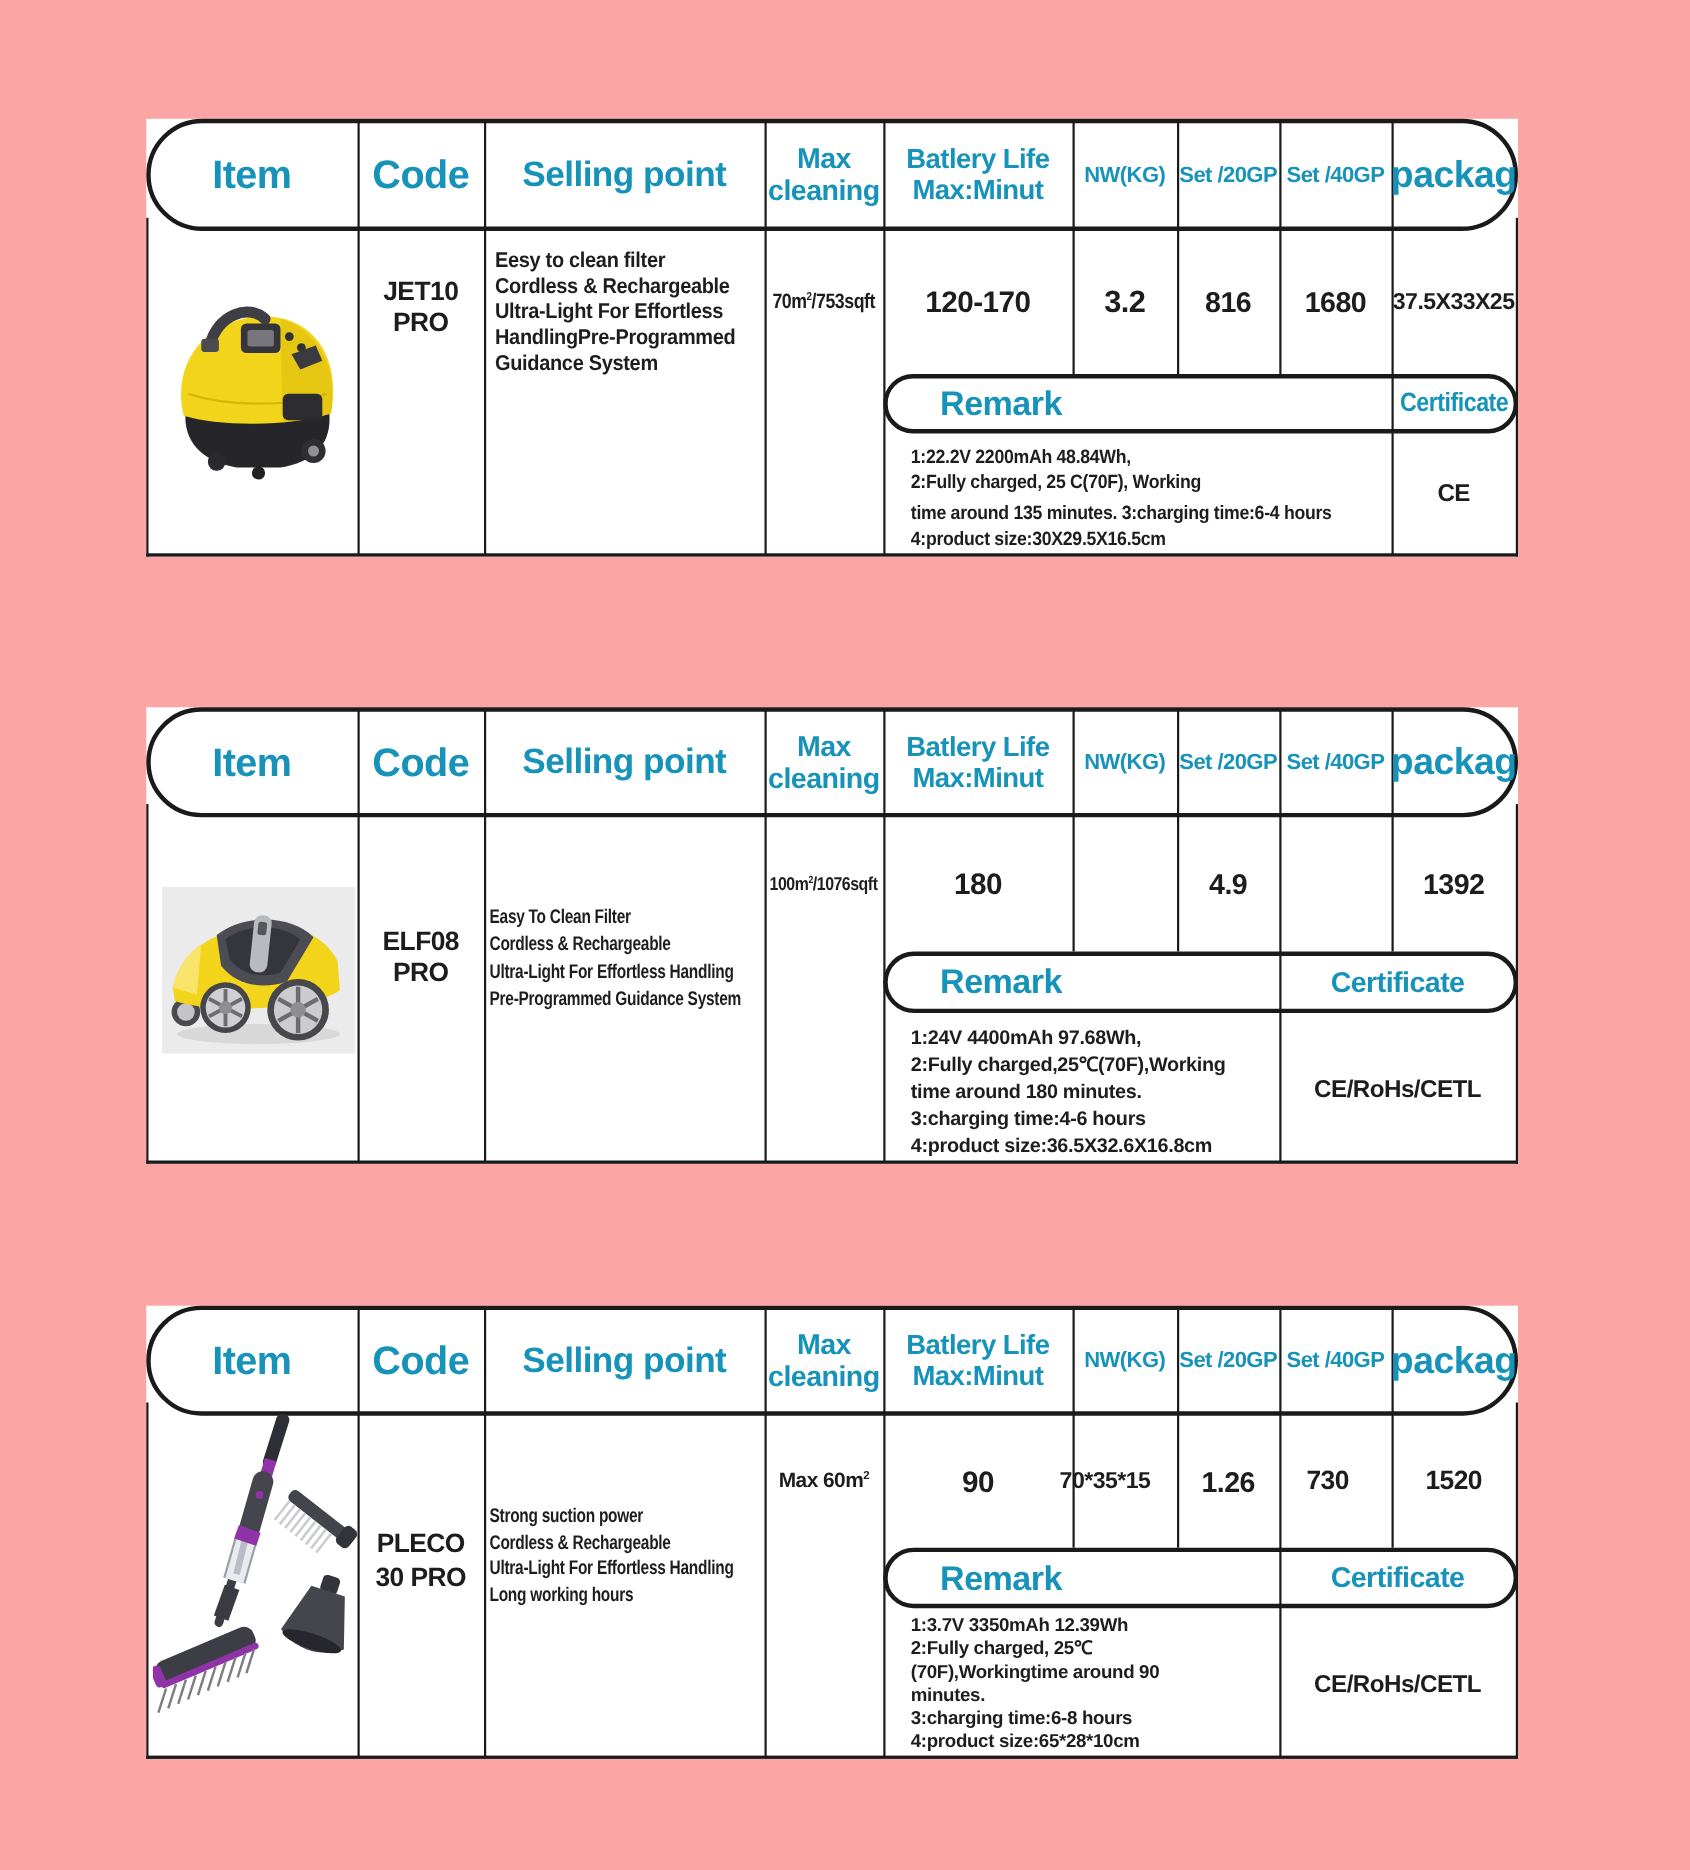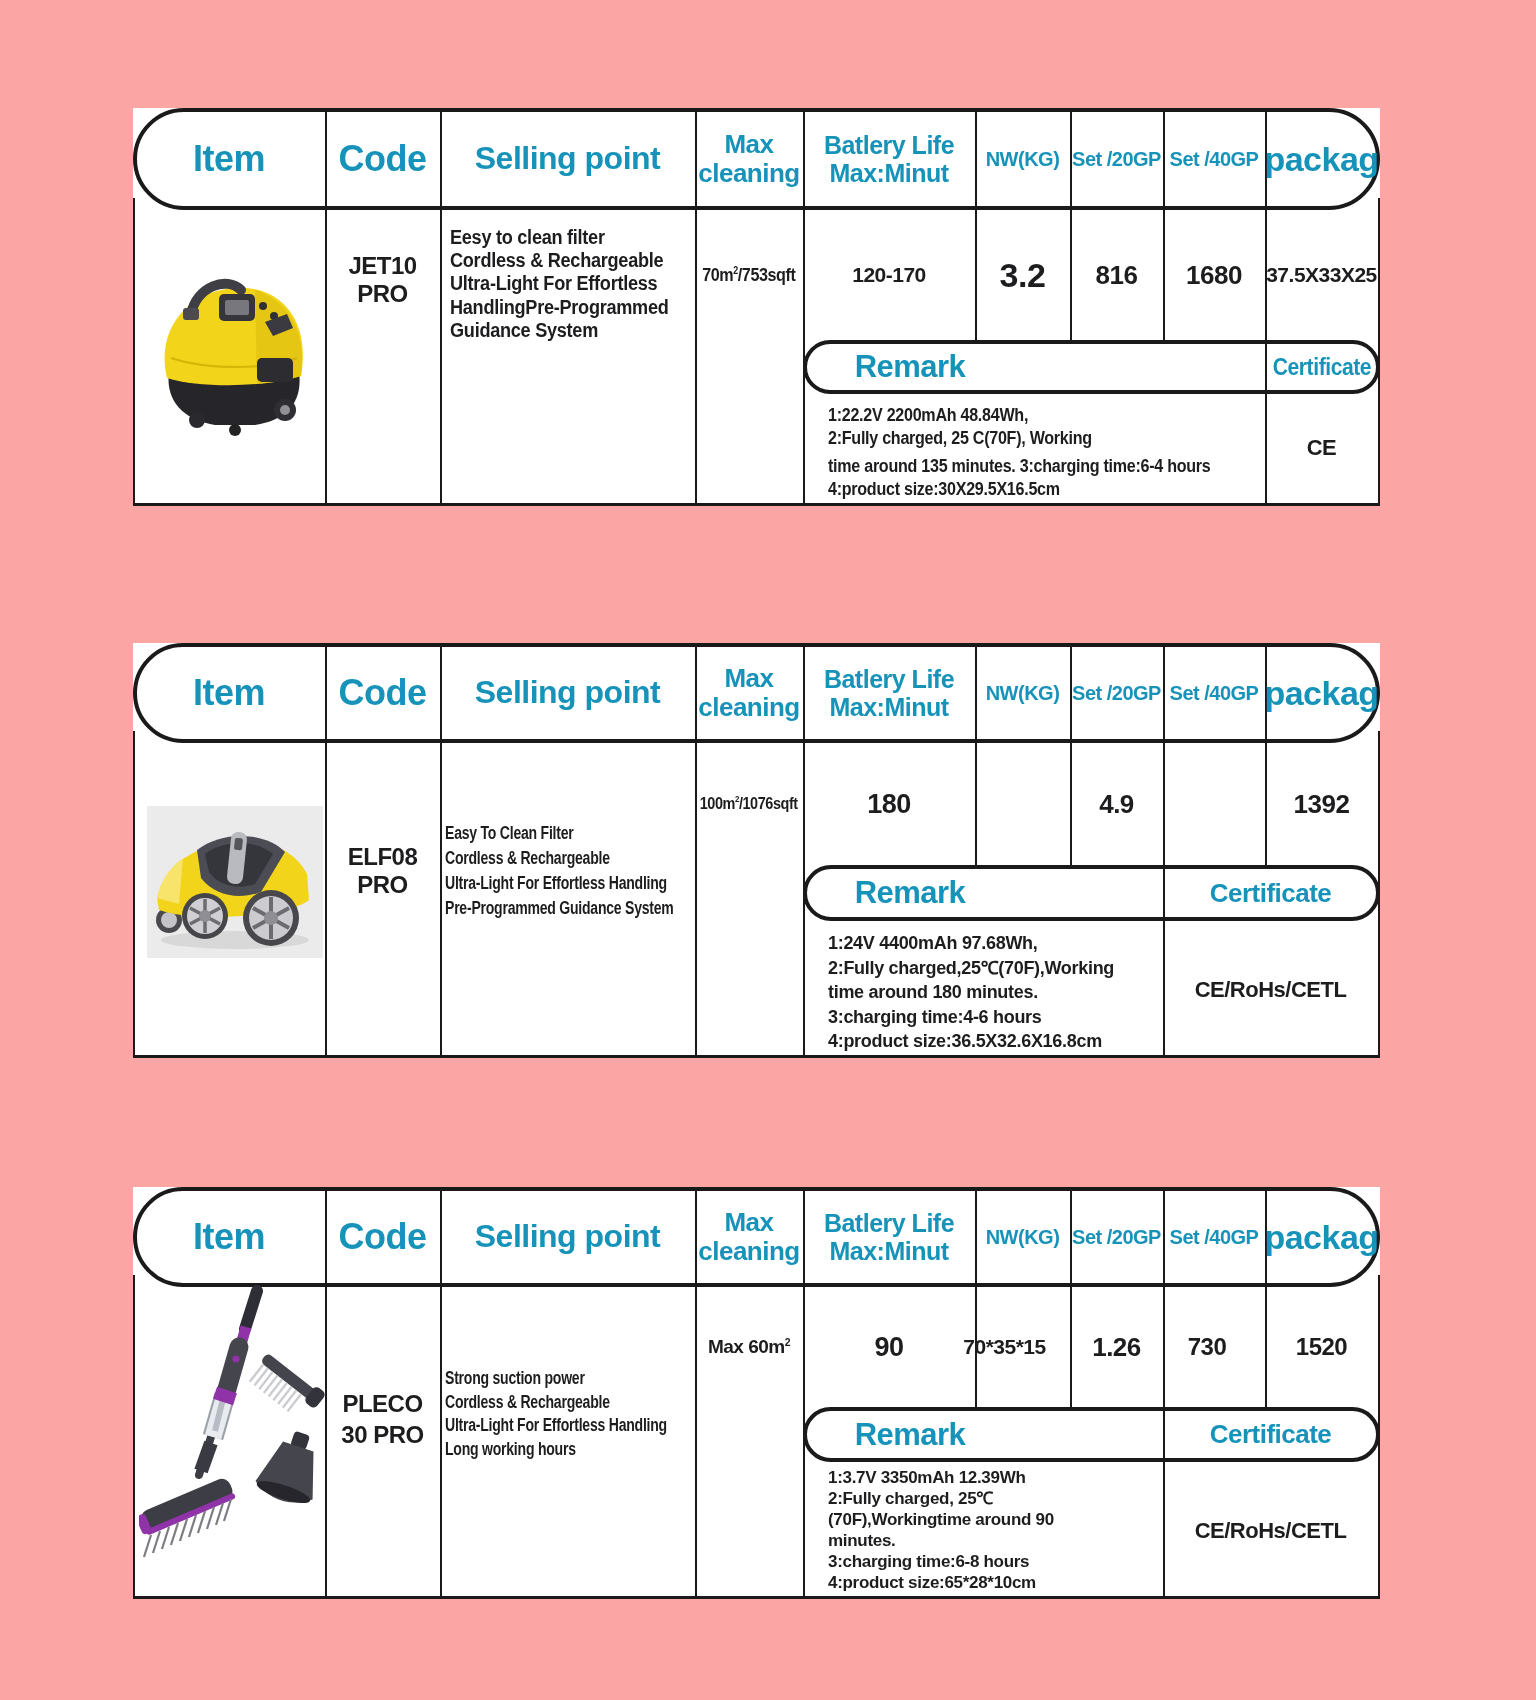--- a/index.html
+++ b/index.html
@@ -93,24 +93,24 @@
     <div class="sell" style="left:317px;top:118px;font-size:19.5px;line-height:23.2px;transform:scaleX(0.93);">
       <div>Eesy to clean filter</div>
       <div>Cordless &amp; Rechargeable</div>
       <div>Ultra-Light For Effortless</div>
       <div>HandlingPre-Programmed</div>
       <div>Guidance System</div>
     </div>
     <div class="cell" style="left:562px;top:102px;width:108px;height:130px;font-size:19px;">
       <span class="fitX"><span>70m</span><sup class="sq">2</sup><span>/753sqft</span></span>
     </div>
-    <div class="cell" style="left:670px;top:102px;width:172px;height:130px;font-size:21px;">
+    <div class="cell" style="left:670px;top:102px;width:172px;height:130px;font-size:27px;">
         <span>120-170</span>
       </div>
-    <div class="cell" style="left:842px;top:102px;width:95px;height:130px;font-size:34px;">
+    <div class="cell" style="left:842px;top:102px;width:95px;height:130px;font-size:28px;">
         <span>3.2</span>
       </div>
     <div class="cell" style="left:937px;top:102px;width:93px;height:130px;font-size:26px;">
         <span>816</span>
       </div>
     <div class="cell" style="left:1030px;top:102px;width:102px;height:130px;font-size:26px;">
         <span>1680</span>
       </div>
     <div class="cell" style="left:1132px;top:102px;width:113px;height:130px;font-size:21px;">
         <span>37.5X33X25</span>

